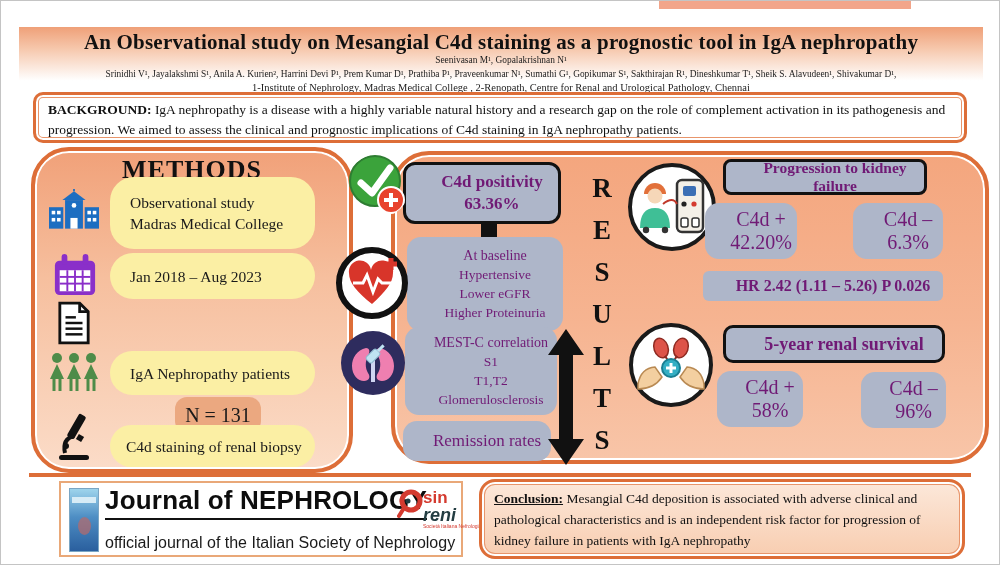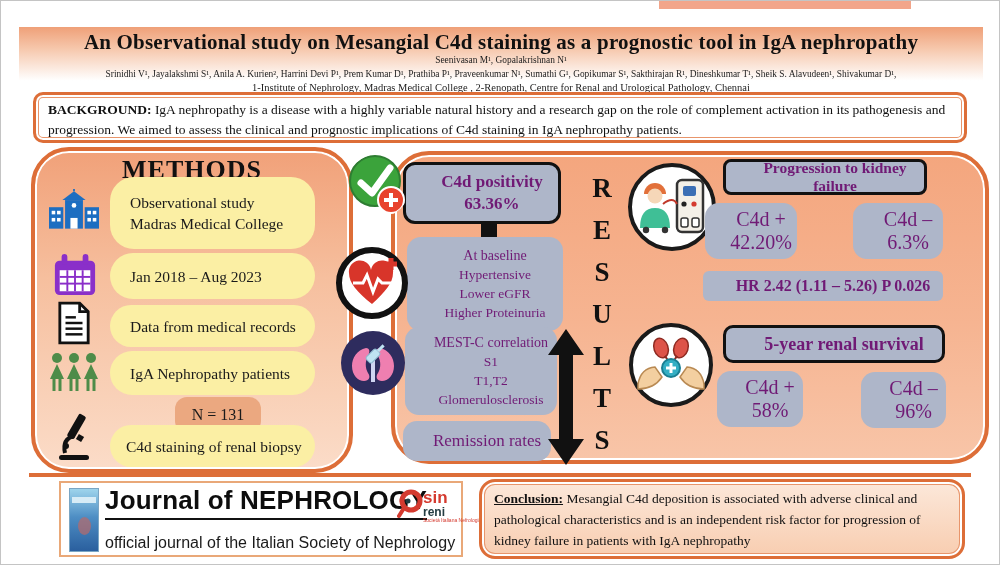--- a/index.html
+++ b/index.html
@@ -34,21 +34,21 @@
       background:linear-gradient(180deg,#f4a67e 0%,#f6b491 55%,#f8c5a8 100%);
       box-shadow:inset 0 0 0 2px #ffffff; }
 
   .section-title { position:absolute; left:0; top:4px; width:100%; text-align:center;
       font-size:26px; font-weight:bold; letter-spacing:1px; color:#111; }
 
   .pill { position:absolute; background:#fbefa4; border-radius:24px; display:flex;
       align-items:center; font-size:15.5px; color:#1a1a1a; padding-left:20px;
       white-space:pre-line; line-height:21px; }
   .n-pill { position:absolute; background:#eba880; border-radius:12px; display:flex;
-      align-items:center; justify-content:center; font-size:16px; color:#1a1a1a; }
+      align-items:center; justify-content:center; font-size:20px; color:#1a1a1a; }
   .m-icon { position:absolute; }
 
   
   .grey-box { position:absolute; background:#aeb6c9; border-radius:14px; color:#701a75;
       display:flex; flex-direction:column; align-items:center; justify-content:center;
       text-align:center;padding-left:20px; }
   .bordered { border:3px solid #111; border-radius:12px; }
   .flow-title { font-weight:bold; font-size:17px; line-height:22px; white-space:pre-line; }
   .sub-title { font-weight:normal; font-size:14px; line-height:19px; }
   .sub-lines { font-size:13.5px; line-height:19px; white-space:pre-line; }
@@ -67,21 +67,21 @@
       background:linear-gradient(180deg,#9ed4ec 0%,#4e8ec4 45%,#2a5f9e 100%); border:1px solid #7aa6c4; }
   .cover-band { position:absolute; left:2px; top:8px; width:24px; height:6px; background:#d7ecf6; }
   .cover-blob { position:absolute; left:8px; top:28px; width:13px; height:18px; border-radius:50%;
       background:#b86a6a; opacity:.7; }
   .journal-name { position:absolute; left:44px; top:2px; font-size:26px; font-weight:600; color:#0d0d0d;
       border-bottom:2.5px solid #111; padding-bottom:2px; letter-spacing:0.2px; }
   .journal-sub { position:absolute; left:44px; top:42px; font-size:16px; color:#1a1a1a;margin-top:9px; }
   .sin-logo { position:absolute; left:336px; top:6px; width:64px; height:62px; }
   .sin-text { position:absolute; left:26px; top:0; line-height:1; }
   .sin-line1 { font-size:17px; font-weight:bold; color:#d43a2f; font-family:"Liberation Sans",sans-serif; }
-  .sin-line2 { font-size:12px; font-weight:bold; color:#233d42; font-family:"Liberation Sans",sans-serif; }
+  .sin-line2 { font-size:18px; font-weight:bold; color:#233d42; font-family:"Liberation Sans",sans-serif;font-style:italic; }
   .sin-line3 { font-size:5px; color:#d43a2f; font-family:"Liberation Sans",sans-serif; white-space:nowrap; }
 
   .conclusion-box { position:absolute; left:478px; top:478px; width:486px; height:80px;
       border:3px solid #dd6e38; border-radius:16px;
       box-shadow:inset 0 0 0 2px #ffffff, inset 0 0 0 3px #e8956b;
       background:linear-gradient(180deg,#fce8da 0%,#f8cdb0 100%);
       padding:6px 12px; font-size:13.5px; line-height:21px; color:#111; }
   .conclusion-box .c-label { font-weight:bold; text-decoration:underline; }
 </style>
 </head>
@@ -140,21 +140,20 @@
     <div class="pill" style="left:75px;top:102px;width:205px;height:46px;">Jan 2018 – Aug 2023</div>
 
     <svg class="m-icon" style="left:22px;top:150px;" width="34" height="44" viewBox="0 0 36 46">
       <path d="M3 2 h21 l9 9 v33 h-30 z" fill="#ffffff" stroke="#111" stroke-width="3"></path>
       <path d="M24 2 v9 h9" fill="none" stroke="#111" stroke-width="3"></path>
       <line x1="9" y1="17" x2="20" y2="17" stroke="#111" stroke-width="2.6"></line>
       <line x1="9" y1="23" x2="27" y2="23" stroke="#111" stroke-width="2.6"></line>
       <line x1="9" y1="29" x2="27" y2="29" stroke="#111" stroke-width="2.6"></line>
       <line x1="9" y1="35" x2="27" y2="35" stroke="#111" stroke-width="2.6"></line>
     </svg>
-    <div class="pill" style="left:75px;top:154px;width:205px;height:42px;">Data from medical records</div>
 
     <svg class="m-icon" style="left:12px;top:200px;" width="54" height="44" viewBox="0 0 54 44">
       <g fill="#4e8c49">
         <circle cx="10" cy="7" r="5"></circle>
           <polygon points="3,28 10,13 17,28"></polygon>
           <rect x="5.5" y="28" width="3" height="12"></rect>
           <rect x="11.5" y="28" width="3" height="12"></rect>
         <circle cx="27" cy="7" r="5"></circle>
           <polygon points="20,28 27,13 34,28"></polygon>
           <rect x="22.5" y="28" width="3" height="12"></rect>

